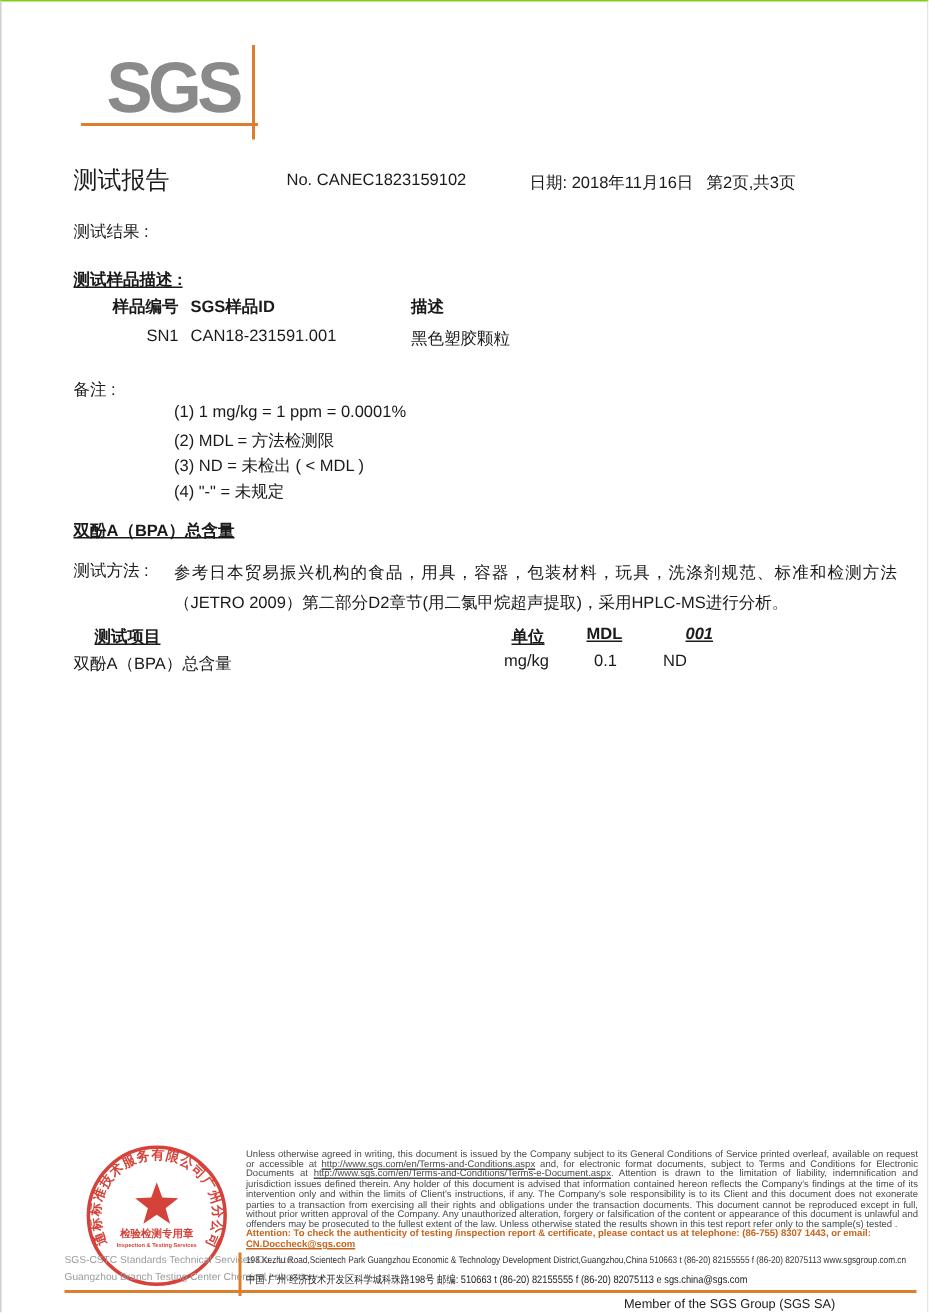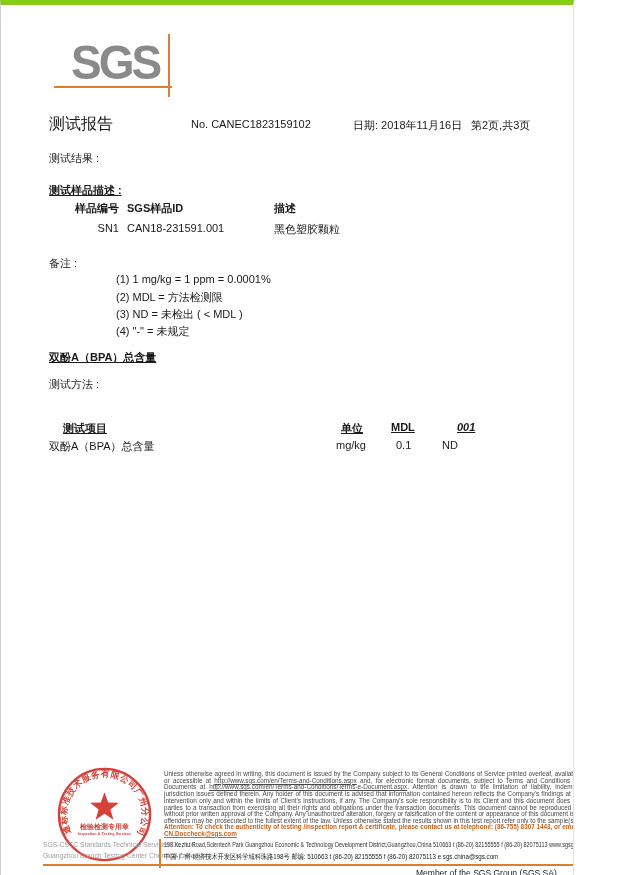--- a/index.html
+++ b/index.html
@@ -1,20 +1,20 @@
 <!DOCTYPE html>
 <html><head>
 <meta charset="utf-8">
 <style>
   * { margin:0; padding:0; box-sizing:border-box; }
   html,body { background:#fff; }
   body { font-family:"Liberation Sans", sans-serif; color:#222; }
   .page {
-    position:relative; width:574px; height:875px; background:#ffffff;
-    border-top:5px solid #84cc16; border-left:1px solid #cfcfcf; border-right:1px solid #e3e3e3;
+    position:relative; width:619px; height:875px; background:#ffffff;
+    border-top:1px solid #84cc16; border-left:1px solid #cfcfcf; border-right:1px solid #e3e3e3;
     overflow:hidden;
   }
   .abs { position:absolute; }
 
   
   .logo-text { left:70px; top:34px; font-size:46px; font-weight:bold; color:#8a8a8a;
                letter-spacing:-3px; line-height:1; transform:scaleY(1.04); }
   .logo-hline { left:53px; top:81px; width:118px; height:2px; background:#dd7e2f; }
   .logo-vline { left:167px; top:29px; width:2px; height:63px; background:#dd7e2f; }
 
@@ -110,20 +110,21 @@
   </div>
 
   <div class="abs notes-label body-text">备注 :</div>
   <div class="abs note-1 body-text">(1) 1 mg/kg = 1 ppm = 0.0001%</div>
   <div class="abs note-2 body-text">(2) MDL = 方法检测限</div>
   <div class="abs note-3 body-text">(3) ND = 未检出 ( &lt; MDL )</div>
   <div class="abs note-4 body-text">(4) "-" = 未规定</div>
 
   <div class="abs bpa-heading body-text bold uline">双酚A（BPA）总含量</div>
   <div class="abs method-label body-text">测试方法 :</div>
+  <div class="abs method-text body-text">参考日本贸易振兴机构的食品，用具，容器，包装材料，玩具，洗涤剂规范、标准和检测方法（JETRO 2009）第二部分D2章节(用二氯甲烷超声提取)，采用HPLC-MS进行分析。</div>
 
   <div class="abs rt-h-item body-text bold uline">测试项目</div>
   <div class="abs rt-h-unit body-text bold uline">单位</div>
   <div class="abs rt-h-mdl body-text bold uline">MDL</div>
   <div class="abs rt-h-001 body-text bold uline italic">001</div>
   <div class="abs rt-v-item body-text">双酚A（BPA）总含量</div>
   <div class="abs rt-v-unit body-text">mg/kg</div>
   <div class="abs rt-v-mdl body-text">0.1</div>
   <div class="abs rt-v-nd body-text">ND</div>
 

